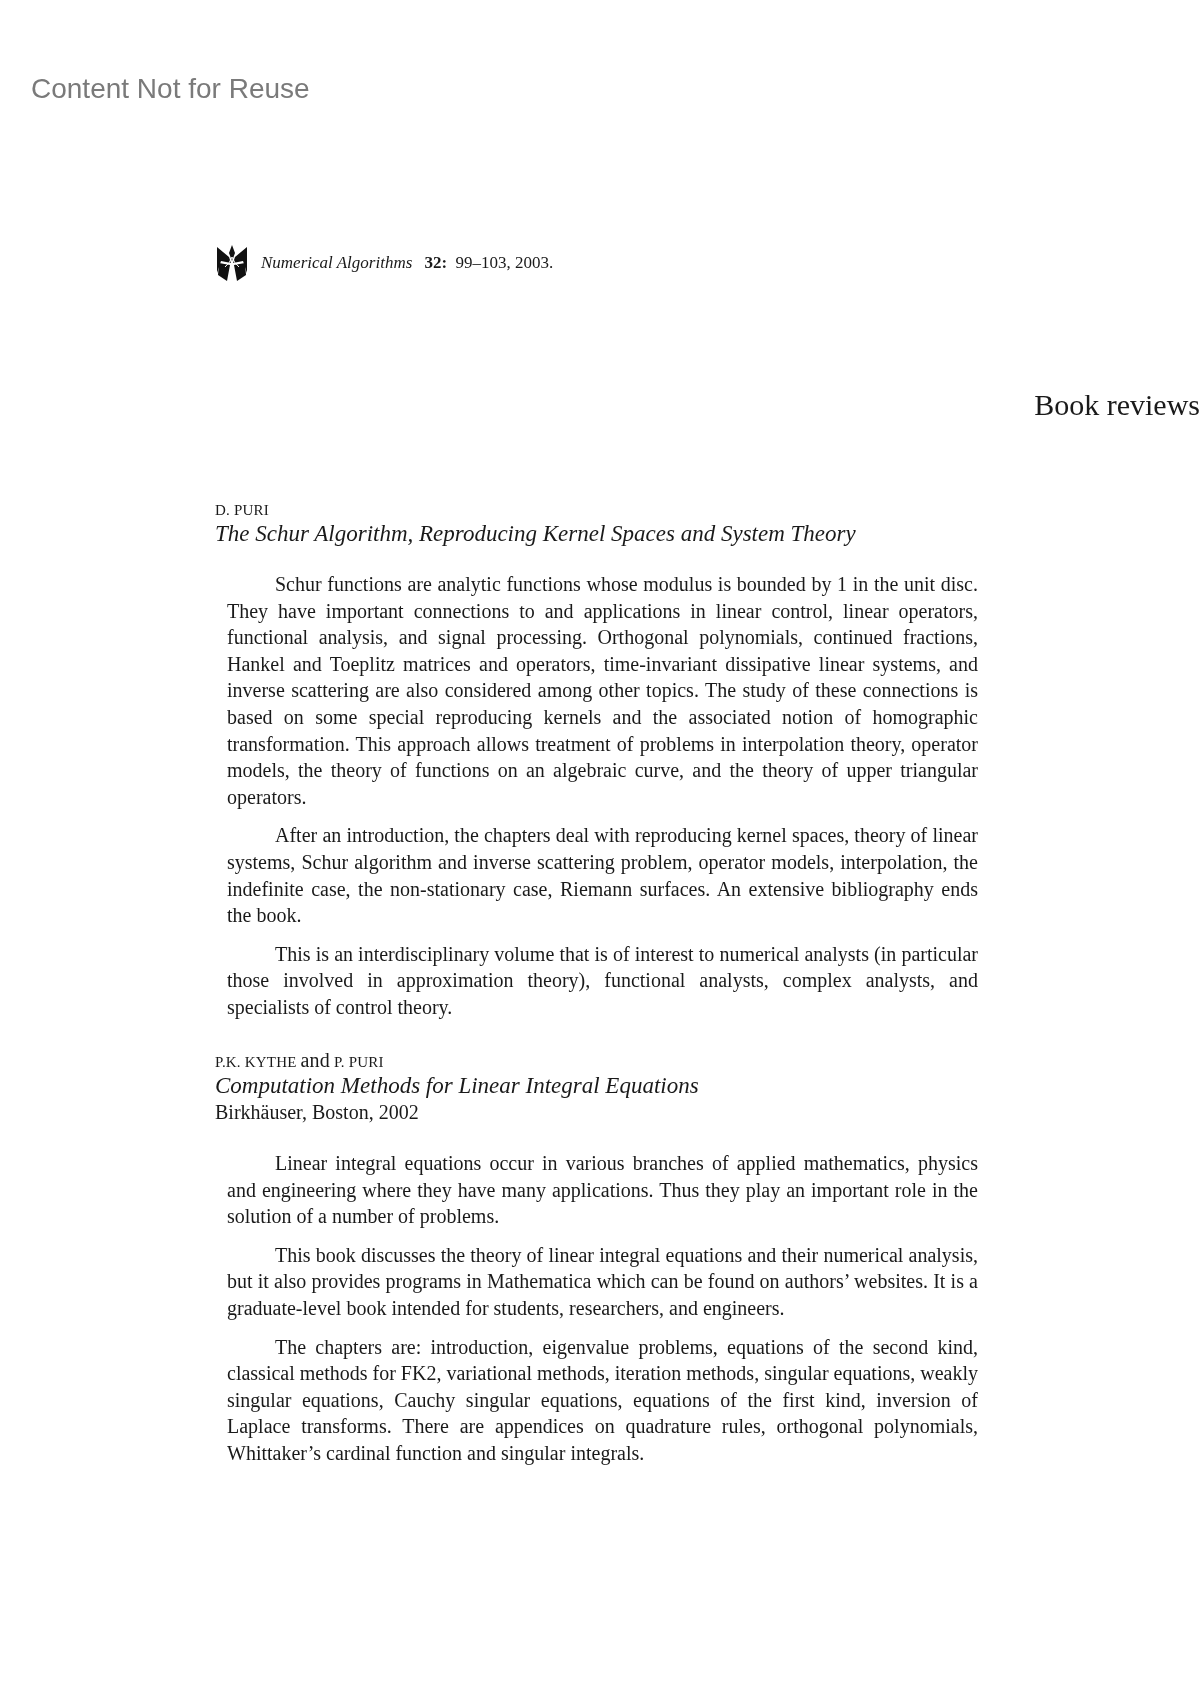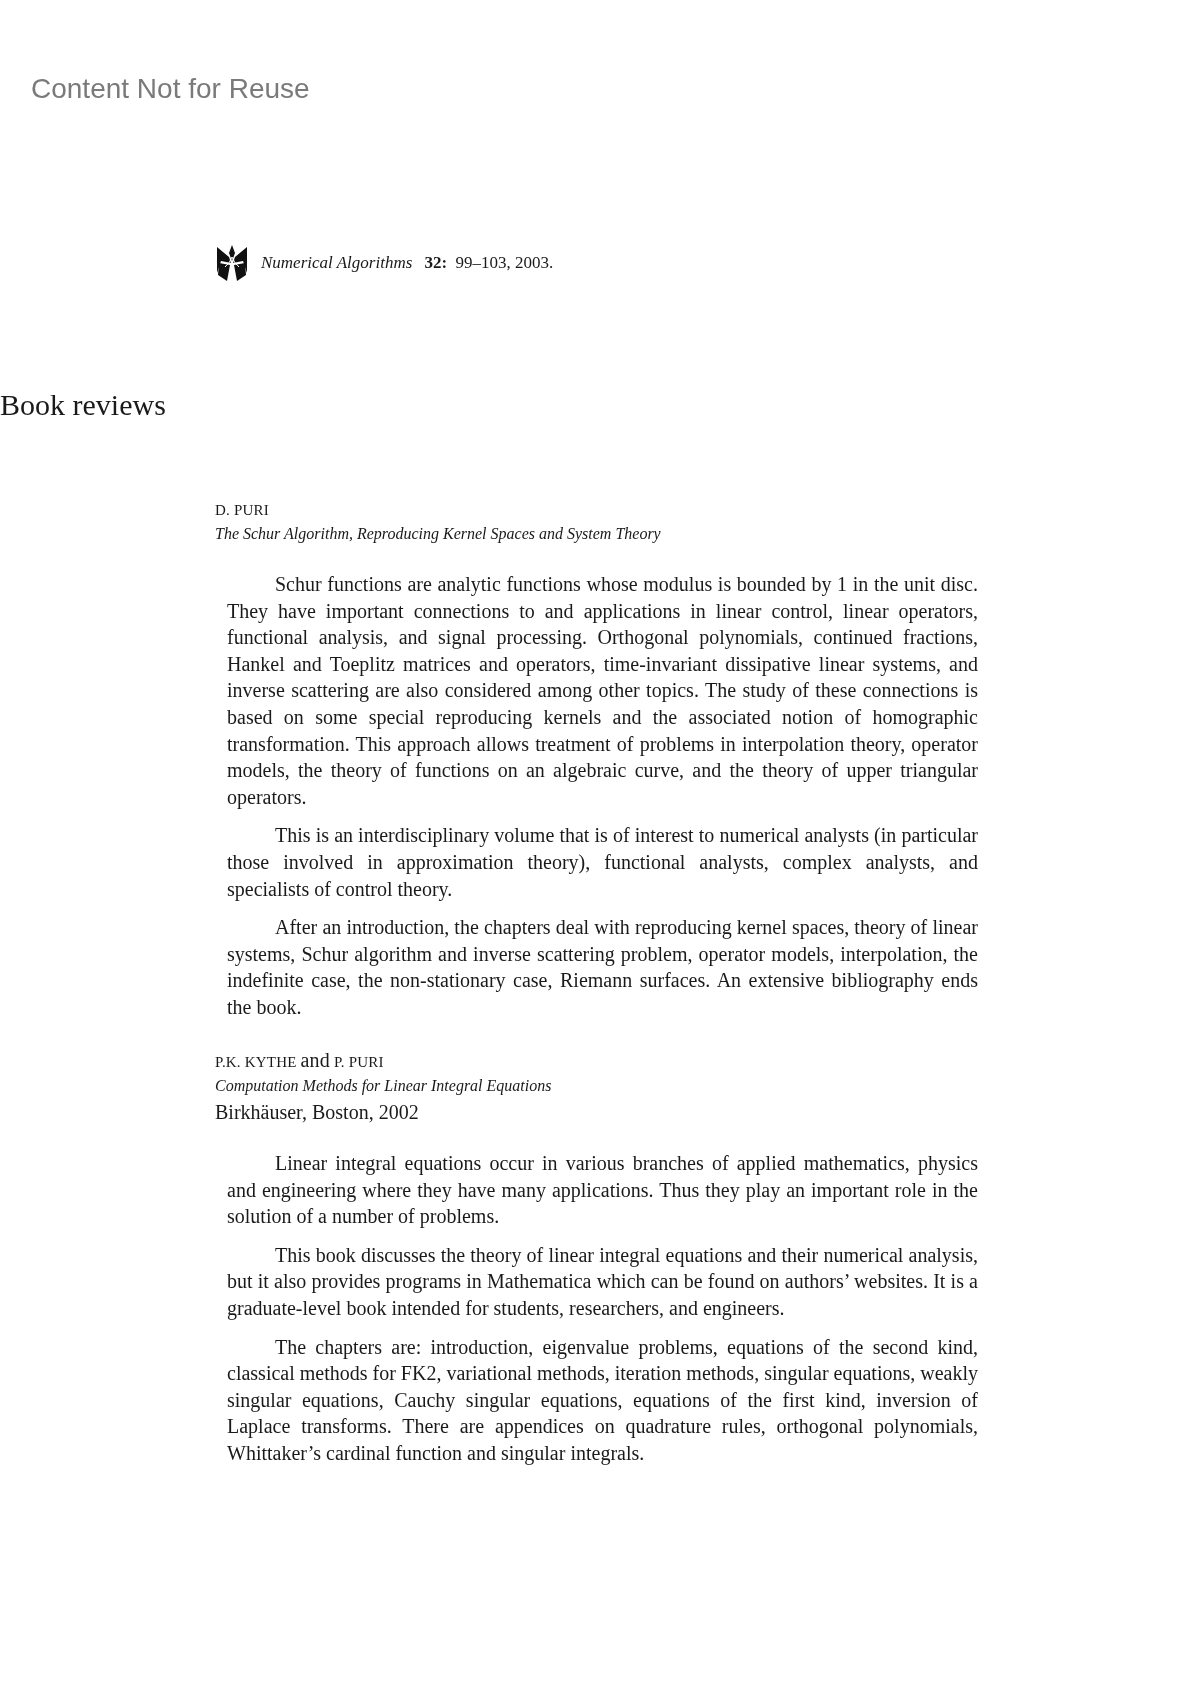--- a/index.html
+++ b/index.html
@@ -7,28 +7,28 @@
     .watermark {
       position: absolute; left: 31px; top: 30px;
       font-family: "Liberation Sans", sans-serif; font-size: 28px; color: #7a7a7a; margin-top: 43px;
     }
     .page { position: absolute; left: 0; top: 0; width: 1200px; height: 1698px; font-family: "Liberation Serif", serif; color: #1a1a1a; }
     .journal-line { position: absolute; left: 215px; top: 243px; display: flex; align-items: center; }
     .logo { width: 34px; height: 40px; margin-right: 12px; }
     .journal-text { font-size: 17px; }
     .journal-name { font-style: italic; margin-right: 8px; }
     .journal-vol { font-weight: bold; margin-right: 4px; }
-    .section-title { position: absolute; top: 388px; left: 0; width: 1200px; text-align: left; font-size: 30px; padding-left: 0; }
+    .section-title { position: absolute; top: 388px; left: 0; width: 1200px; text-align: right; font-size: 30px; padding-left: 0; }
     .section-title span { display: inline-block; margin-left: 0; position: relative; left: 0; }
     .review { position: absolute; left: 215px; width: 775px; }
     .review1 { top: 500px; }
     .review2 { top: 1050px; }
     .author { font-size: 15px; line-height: 20px; letter-spacing: 0.2px; }
     .author .and { font-size: 20px; }
-    .book-title { font-style: italic; font-size: 16px; line-height: 27px; }
+    .book-title { font-style: italic; font-size: 23px; line-height: 27px; }
     .publisher { font-size: 20px; line-height: 27px; }
     .body { margin-top: 24px; }
     .body p { margin: 12px; font-size: 20px; line-height: 26.6px; text-align: justify; text-indent: 48px; hyphens: manual; }
   </style>
 </head>
 <body>
 
 <div class="watermark">Content Not for Reuse</div>
 
 <div class="page">
@@ -51,22 +51,22 @@
 
   <div class="section-title">
     <span>Book reviews</span>
   </div>
 
   <div class="review review1">
     <div class="author">D. PURI</div>
     <div class="book-title">The Schur Algorithm, Reproducing Kernel Spaces and System Theory</div>
     <div class="body">
       <p>Schur functions are analytic functions whose modulus is bounded by 1 in the unit disc. They have important connections to and applications in linear control, linear operators, functional analysis, and signal processing. Orthogonal polynomials, continued fractions, Hankel and Toeplitz matrices and operators, time-invariant dissipative linear systems, and inverse scattering are also considered among other topics. The study of these connections is based on some special reproducing kernels and the associated notion of homographic transformation. This approach allows treatment of problems in interpolation theory, operator models, the theory of functions on an algebraic curve, and the theory of upper triangular operators.</p>
+      <p>After an introduction, the chapters deal with reproducing kernel spaces, theory of linear systems, Schur algorithm and inverse scattering problem, operator models, interpolation, the indefinite case, the non-stationary case, Riemann surfaces. An extensive bibliography ends the book.</p>
       <p>This is an interdisciplinary volume that is of interest to numerical analysts (in particular those involved in approximation theory), functional analysts, complex analysts, and specialists of control theory.</p>
-      <p>After an introduction, the chapters deal with reproducing kernel spaces, theory of linear systems, Schur algorithm and inverse scattering problem, operator models, interpolation, the indefinite case, the non-stationary case, Riemann surfaces. An extensive bibliography ends the book.</p>
     </div>
   </div>
 
   <div class="review review2">
     <div class="author">
       <span>P.K. KYTHE</span>
       <span class="and">and</span>
       <span>P. PURI</span>
     </div>
     <div class="book-title">Computation Methods for Linear Integral Equations</div>

